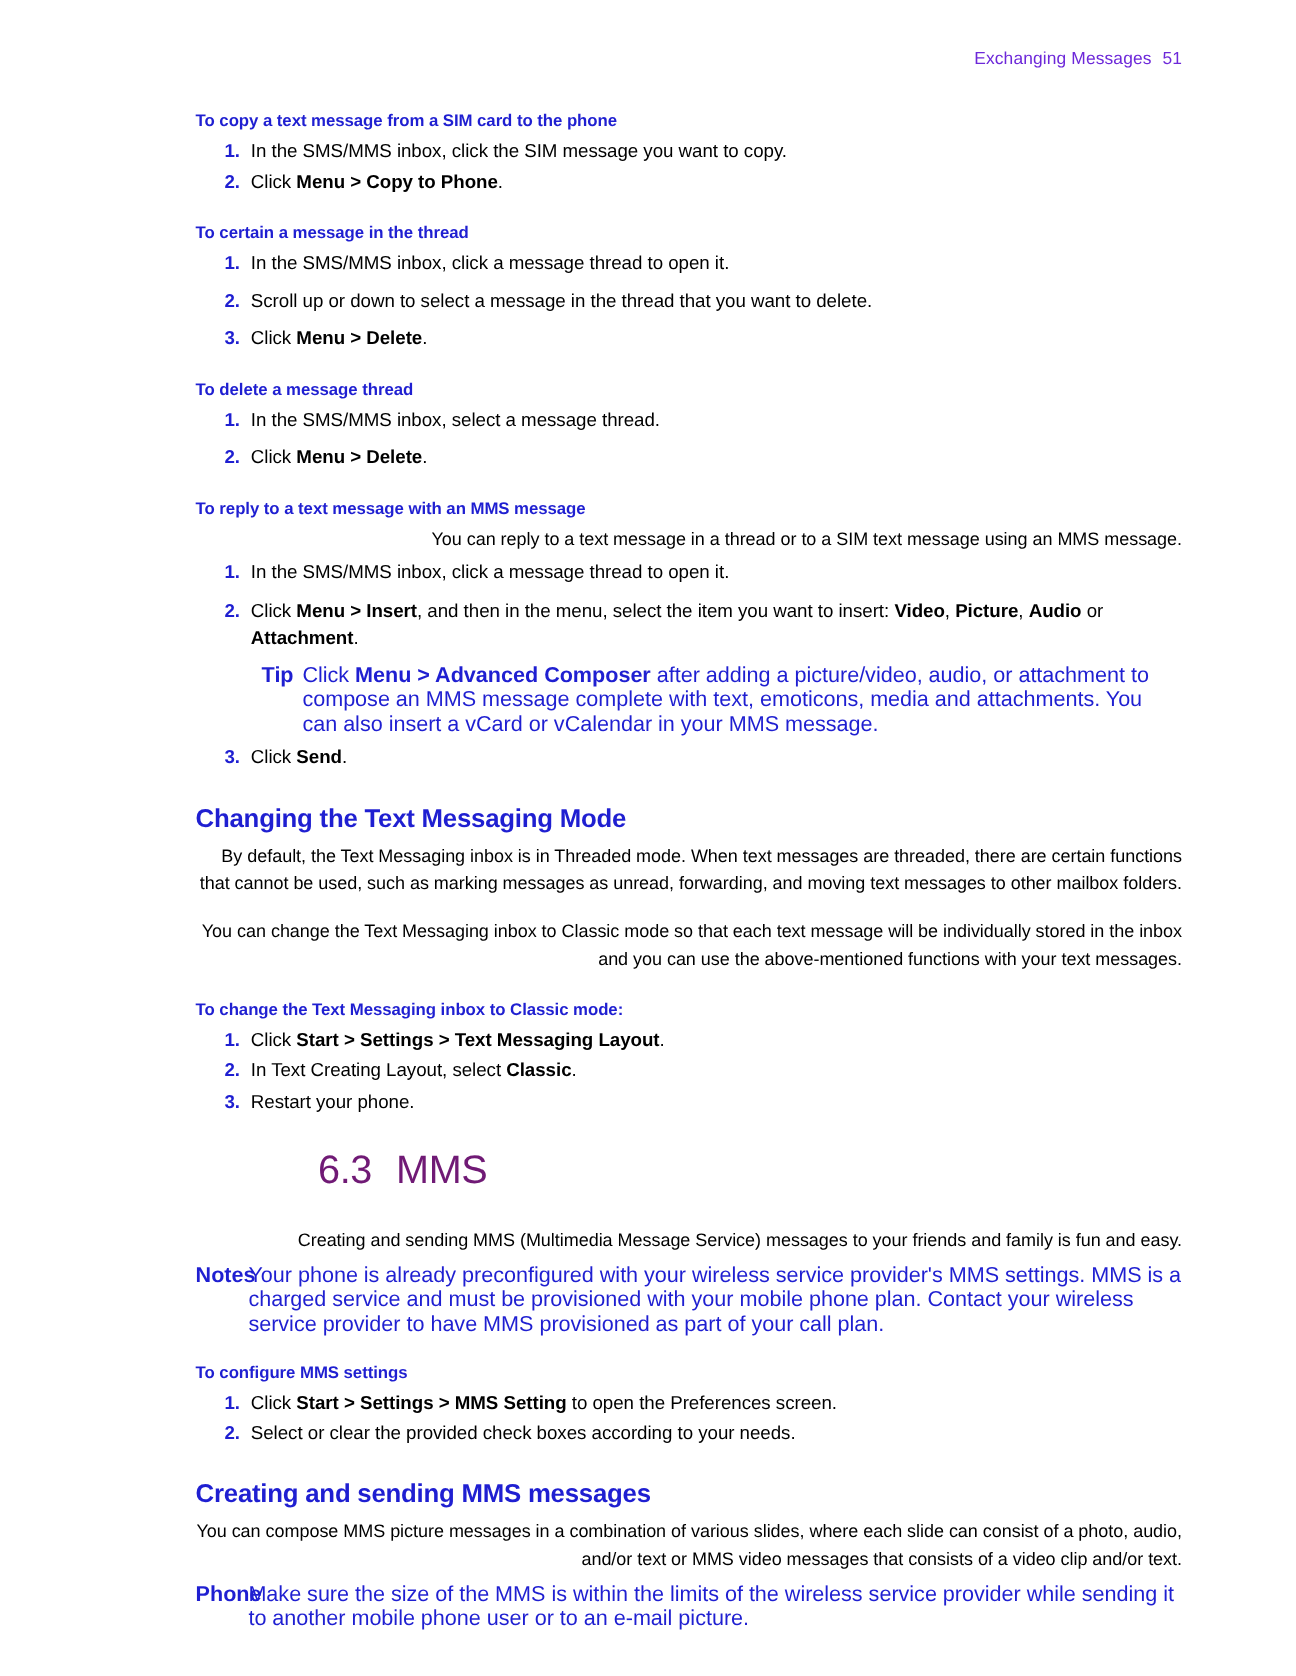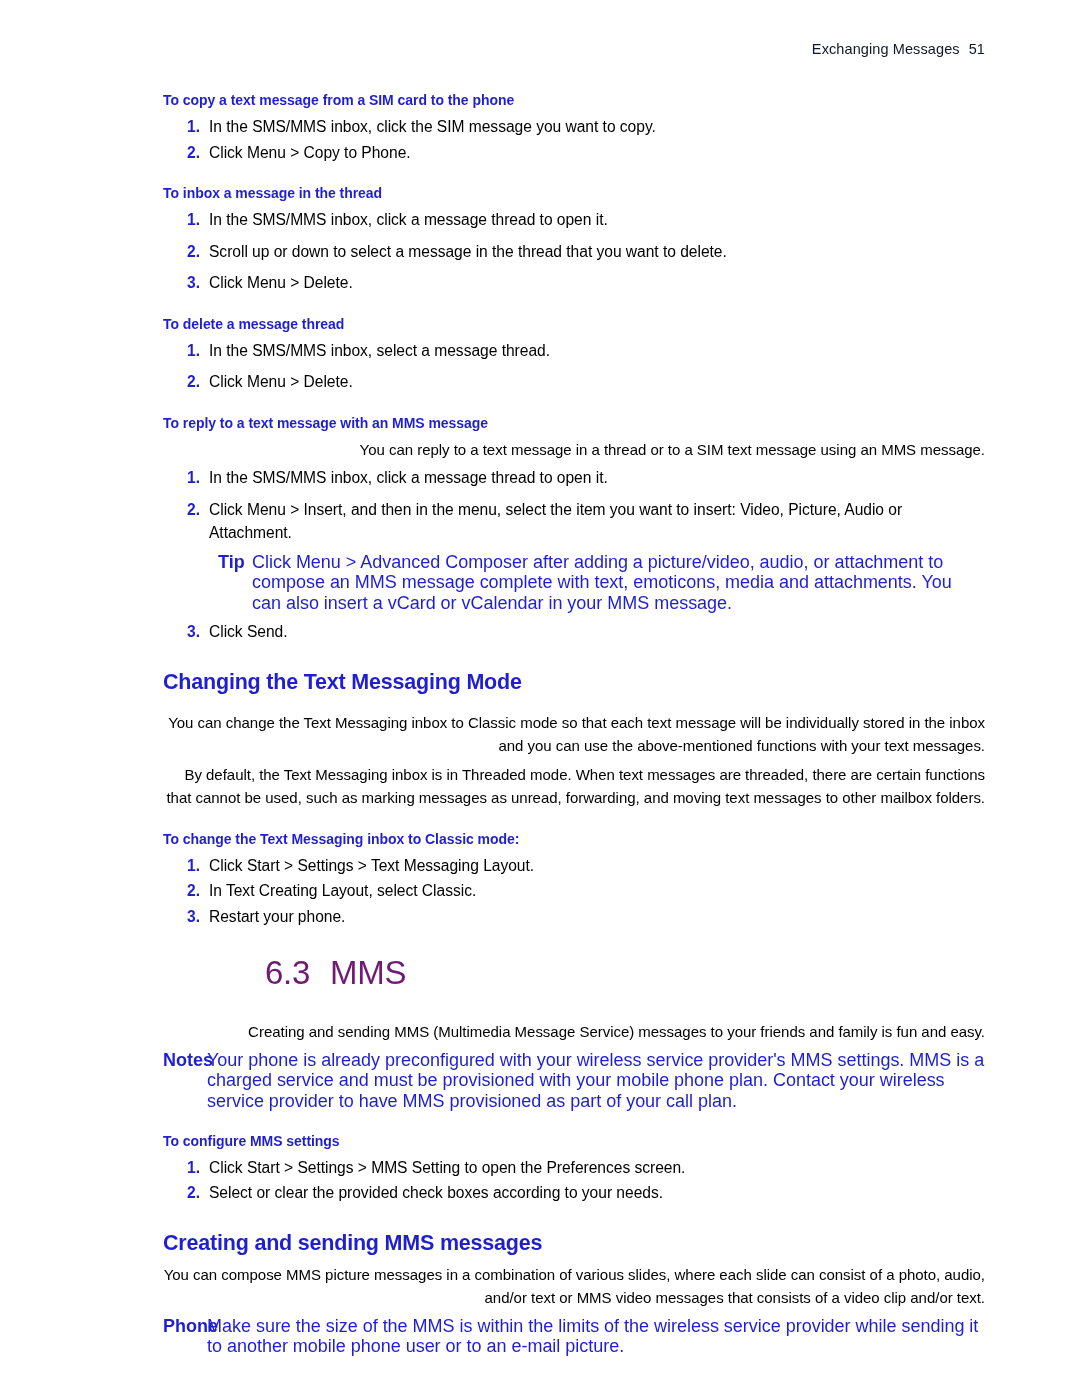--- a/index.html
+++ b/index.html
@@ -23,21 +23,21 @@
     box-sizing: border-box;
     overflow: hidden;
   }
 
   
   .running-header {
     position: absolute;
     top: 41px;
     right: 95px;
     font-size: 14.5px;
-    color: #0f172a;
+    color: #6d28d9;
     letter-spacing: 0.1px;
     white-space: nowrap;
   }
   .running-header .pg { margin-left: 9px; }
 
   
   .content {
     position: absolute;
     left: 163px;
     top: 90px;
@@ -131,38 +131,38 @@
   .callout.indent-note { padding-left: 44px; }
   .callout.indent-notes { padding-left: 44px; }
   .callout.indent-tip {
     margin-left: 55px;
     padding-left: 34px;
     margin-top: 7px;
     margin-bottom: 7px;
   }
 
   
-  b, .b { font-weight: normal; text-align: right; }
+  b, .b { font-weight: bold; text-align: right; }
 </style>
 </head>
 <body>
 
 <div class="page">
 
   <div class="running-header">
     <span>Exchanging Messages</span><span class="pg">51</span>
   </div>
 
   <div class="content">
       <div class="sub-head">To copy a text message from a SIM card to the phone</div>
       <ol class="steps tight">
         <li><span class="mark">1.</span><span>In the SMS/MMS inbox, click the SIM message you want to copy.</span></li>
         <li><span class="mark">2.</span><span>Click </span><span class="b">Menu &gt; Copy to Phone</span><span>.</span></li>
       </ol>
-      <div class="sub-head gap-top">To inbox a message in the thread</div>
+      <div class="sub-head gap-top">To certain a message in the thread</div>
       <ol class="steps">
         <li><span class="mark">1.</span><span>In the SMS/MMS inbox, click a message thread to open it.</span></li>
         <li><span class="mark">2.</span><span>Scroll up or down to select a message in the thread that you want to delete.</span></li>
         <li><span class="mark">3.</span><span>Click </span><span class="b">Menu &gt; Delete</span><span>.</span></li>
       </ol>
       <div class="sub-head gap-top">To delete a message thread</div>
       <ol class="steps">
         <li><span class="mark">1.</span><span>In the SMS/MMS inbox, select a message thread.</span></li>
         <li><span class="mark">2.</span><span>Click </span><span class="b">Menu &gt; Delete</span><span>.</span></li>
       </ol>
@@ -173,22 +173,22 @@
         <li><span class="mark">2.</span><span>Click </span><span class="b">Menu &gt; Insert</span><span>, and then in the menu, select the item you want to insert: </span><span class="b">Video</span><span>, </span><span class="b">Picture</span><span>, </span><span class="b">Audio</span><span> or </span><span class="b">Attachment</span><span>.</span></li>
       </ol>
       <div class="callout indent-tip">
         <span class="label">Tip</span>
         <span class="body"><span>Click </span><span class="b">Menu &gt; Advanced Composer</span><span> after adding a picture/video, audio, or attachment to compose an MMS message complete with text, emoticons, media and attachments. You can also insert a vCard or vCalendar in your MMS message.</span></span>
       </div>
       <ol class="steps">
         <li><span class="mark">3.</span><span>Click </span><span class="b">Send</span><span>.</span></li>
       </ol>
       <div class="sec-head gap-top">Changing the Text Messaging Mode</div>
+      <p class="para"><span>By default, the Text Messaging inbox is in Threaded mode. When text messages are threaded, there are certain functions that cannot be used, such as marking messages as unread, forwarding, and moving text messages to other mailbox folders.</span></p>
       <p class="para gap-top"><span>You can change the Text Messaging inbox to Classic mode so that each text message will be individually stored in the inbox and you can use the above-mentioned functions with your text messages.</span></p>
-      <p class="para"><span>By default, the Text Messaging inbox is in Threaded mode. When text messages are threaded, there are certain functions that cannot be used, such as marking messages as unread, forwarding, and moving text messages to other mailbox folders.</span></p>
       <div class="sub-head gap-top">To change the Text Messaging inbox to Classic mode:</div>
       <ol class="steps tight">
         <li><span class="mark">1.</span><span>Click </span><span class="b">Start &gt; Settings &gt; Text Messaging Layout</span><span>.</span></li>
         <li><span class="mark">2.</span><span>In Text Creating Layout, select </span><span class="b">Classic</span><span>.</span></li>
         <li><span class="mark">3.</span><span>Restart your phone.</span></li>
       </ol>
       <div style="height: 92px; position: relative;">
         <div class="chapter-head" style="top: 26px; position: absolute;"><span class="num">6.3</span><span>MMS</span></div>
       </div>
       <p class="para"><span>Creating and sending MMS (Multimedia Message Service) messages to your friends and family is fun and easy.</span></p>

